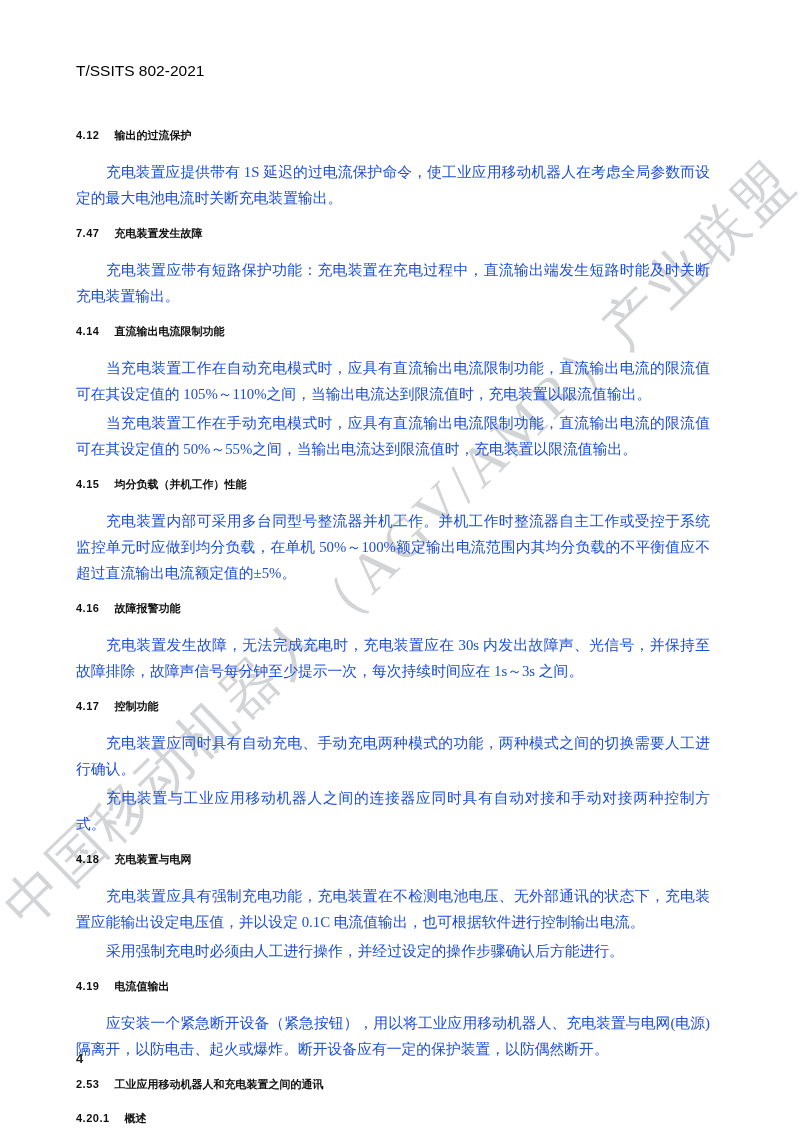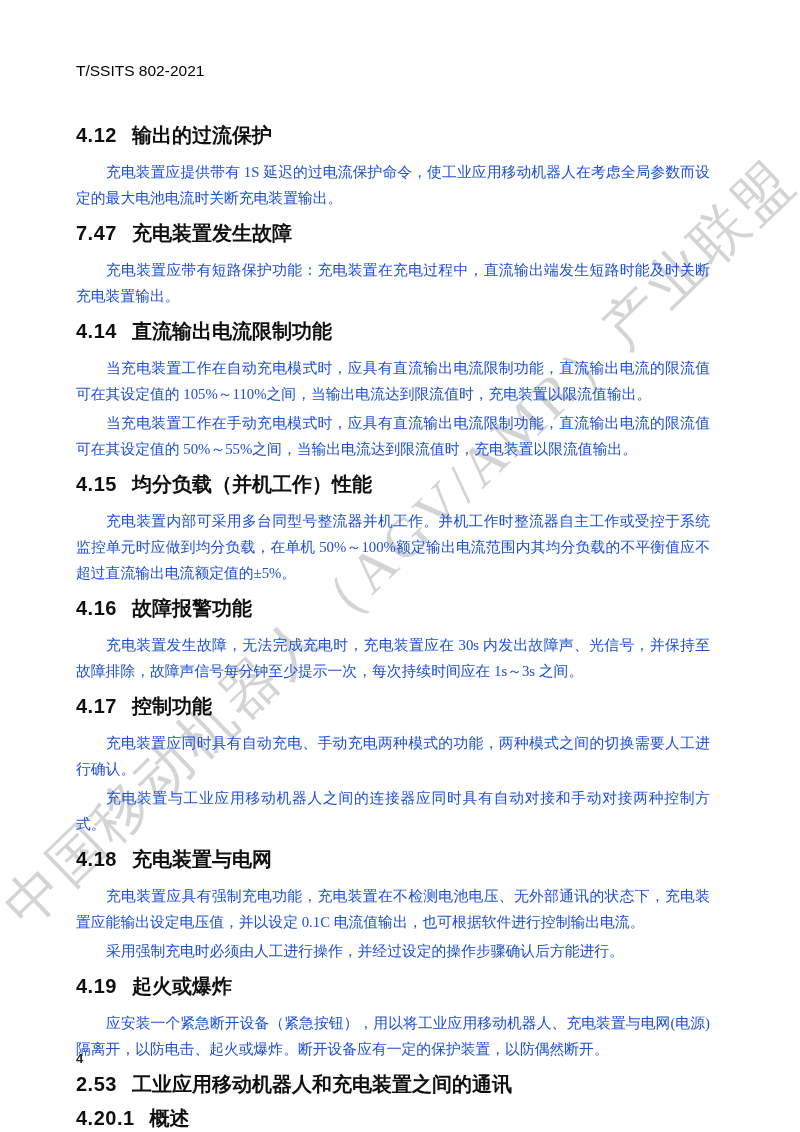--- a/index.html
+++ b/index.html
@@ -32,21 +32,21 @@
   .doc-header {
     margin-top:62px;
     font-family:"Liberation Sans","DejaVu Sans",sans-serif;
     font-size:15.5px;
     line-height:18px;
     color:#000;
     margin-bottom:45px;
   }
   .sec-heading {
     font-family:"Liberation Sans","DejaVu Sans",sans-serif;
-    font-size:20px;
+    font-size:11px;
     font-weight:bold;
     color:#0f0f0f;
     line-height:21px;
     margin:12px 0 13px 0;
   }
   .content .sec-heading:first-of-type { margin-top:13px; }
   .sec-num { margin-right:15px; letter-spacing:0.5px; }
   .body-para {
     margin:0 0 3px 0;
     font-size:14.8px;
@@ -84,21 +84,21 @@
       <div class="sec-heading"><span class="sec-num">4.15</span><span>均分负载（并机工作）性能</span></div>
       <p class="body-para">充电装置内部可采用多台同型号整流器并机工作。并机工作时整流器自主工作或受控于系统监控单元时应做到均分负载，在单机 50%～100%额定输出电流范围内其均分负载的不平衡值应不超过直流输出电流额定值的±5%。</p>
       <div class="sec-heading"><span class="sec-num">4.16</span><span>故障报警功能</span></div>
       <p class="body-para">充电装置发生故障，无法完成充电时，充电装置应在 30s 内发出故障声、光信号，并保持至故障排除，故障声信号每分钟至少提示一次，每次持续时间应在 1s～3s 之间。</p>
       <div class="sec-heading"><span class="sec-num">4.17</span><span>控制功能</span></div>
       <p class="body-para">充电装置应同时具有自动充电、手动充电两种模式的功能，两种模式之间的切换需要人工进行确认。</p>
       <p class="body-para">充电装置与工业应用移动机器人之间的连接器应同时具有自动对接和手动对接两种控制方式。</p>
       <div class="sec-heading"><span class="sec-num">4.18</span><span>充电装置与电网</span></div>
       <p class="body-para">充电装置应具有强制充电功能，充电装置在不检测电池电压、无外部通讯的状态下，充电装置应能输出设定电压值，并以设定 0.1C 电流值输出，也可根据软件进行控制输出电流。</p>
       <p class="body-para">采用强制充电时必须由人工进行操作，并经过设定的操作步骤确认后方能进行。</p>
-      <div class="sec-heading"><span class="sec-num">4.19</span><span>起火或爆炸</span></div>
+      <div class="sec-heading"><span class="sec-num">4.19</span><span>电流值输出</span></div>
       <p class="body-para">应安装一个紧急断开设备（紧急按钮），用以将工业应用移动机器人、充电装置与电网(电源)隔离开，以防电击、起火或爆炸。断开设备应有一定的保护装置，以防偶然断开。</p>
       <div class="sec-heading"><span class="sec-num">2.53</span><span>工业应用移动机器人和充电装置之间的通讯</span></div>
       <div class="sec-heading"><span class="sec-num">4.20.1</span><span>概述</span></div>
     </div>
 
   <div class="page-number">4</div>
 
 </div>
 
 </body></html>

